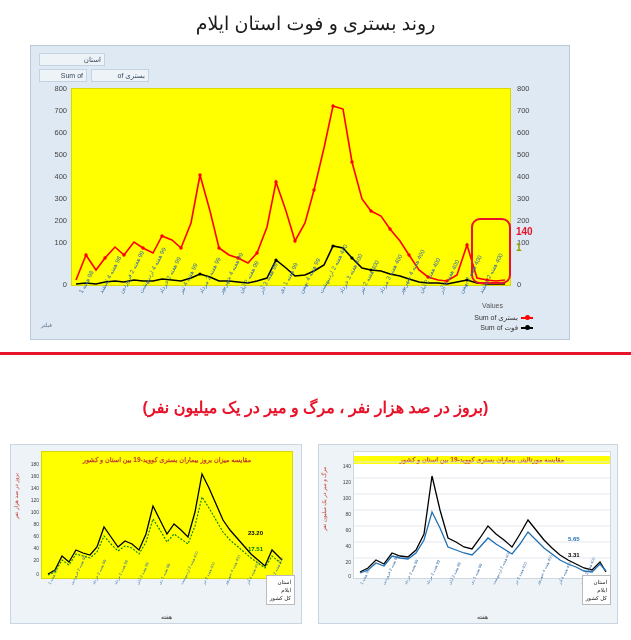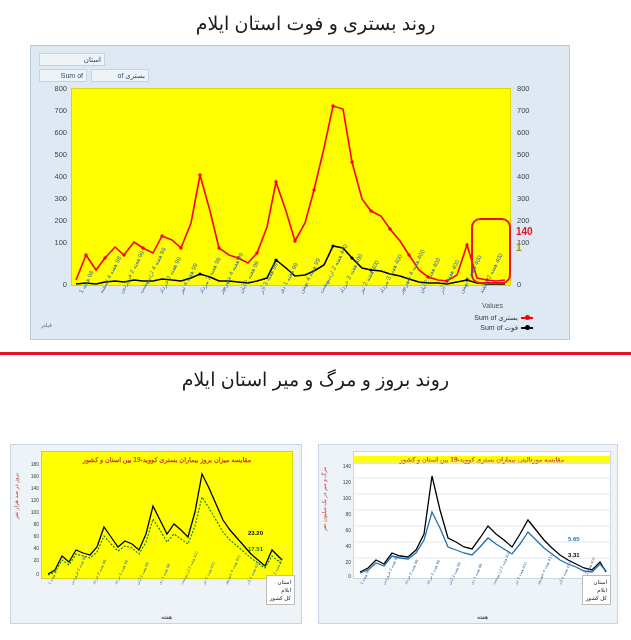--- a/index.html
+++ b/index.html
@@ -305,21 +305,21 @@
         <span class="swatch" style="background:#000000;"></span>
         <span>فوت Sum of</span>
       </div>
     </div>
 
     <div class="pbi-footer" style="left:10px; top:276px;">فیلتر</div>
   </div>
 
   <div id="divider"></div>
 
-  <div id="bottom-title" class="title-main">روند بروز و مرگ و میر استان ایلام</div>
+  <div id="bottom-subtitle" class="title-sub">(بروز در صد هزار نفر ، مرگ و میر در یک میلیون نفر)</div>
 
   <div id="panel-left" class="sub-panel">
     <div class="mini-ylab" style="left:2px; top:28px; height:100px;">بروز در صد هزار نفر</div>
 
     <div class="sub-plot" style="left:30px; top:6px; width:252px; height:128px; background:#ffff00; border:1px solid #d8d800;">
       <div class="mini-title" style="top:4px;">مقایسه میزان بروز بیماران بستری کووید-19 بین استان و کشور</div>
       <svg width="250" height="126" viewBox="0 0 250 126" preserveAspectRatio="none" style="position:absolute;left:0;top:0;">
         <polyline fill="none" stroke="#000000" stroke-width="1.3" points="6,122 13,118 20,104 27,110 34,98 41,101 48,103 55,95 62,75 69,85 76,95 83,89 90,92 97,98 104,82 111,54 118,68 125,82 132,72 139,78 146,85 153,60 160,22 167,36 174,52 181,68 188,78 195,86 202,94 209,102 216,108 223,114 230,98 240,108"></polyline>
         <polyline fill="none" stroke="#008000" stroke-width="1.1" stroke-dasharray="2,1.5" points="6,123 13,120 20,108 27,113 34,102 41,104 48,106 55,100 62,84 69,92 76,99 83,94 90,96 97,102 104,90 111,67 118,78 125,90 132,82 139,87 146,92 153,74 160,45 167,56 174,68 181,80 188,88 195,94 202,100 209,106 216,111 223,116 230,104 240,112"></polyline>
       </svg>

